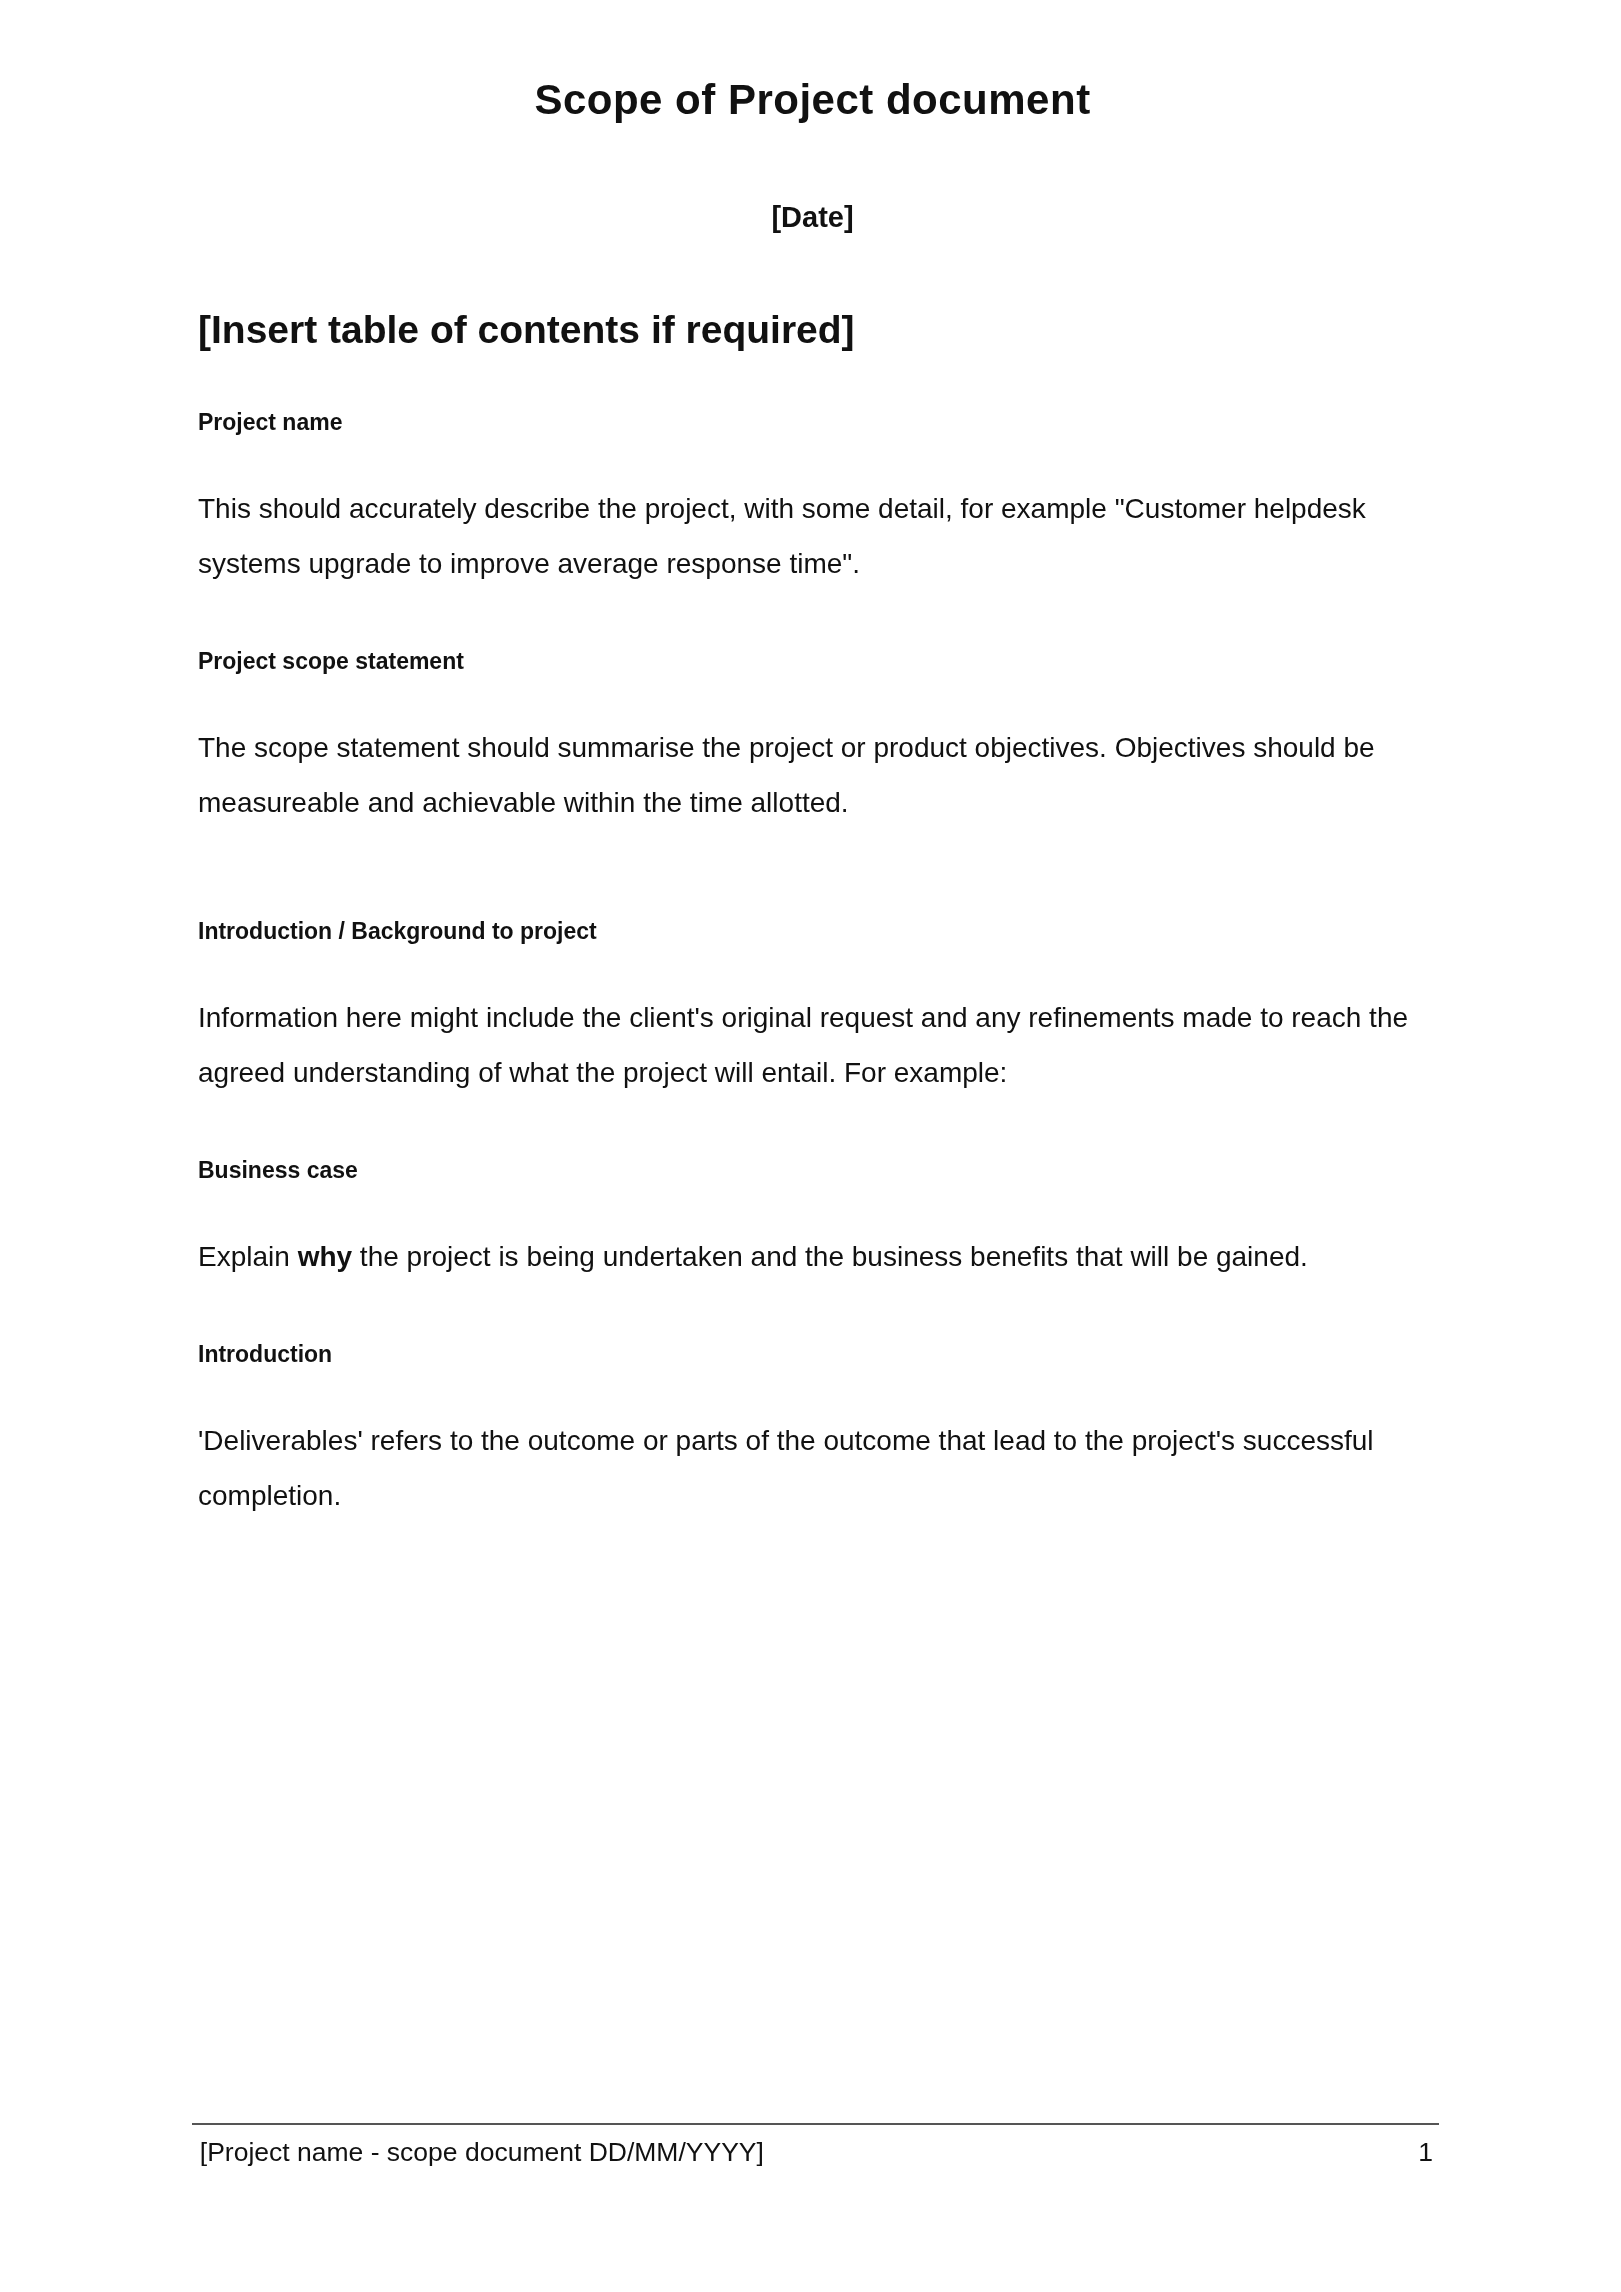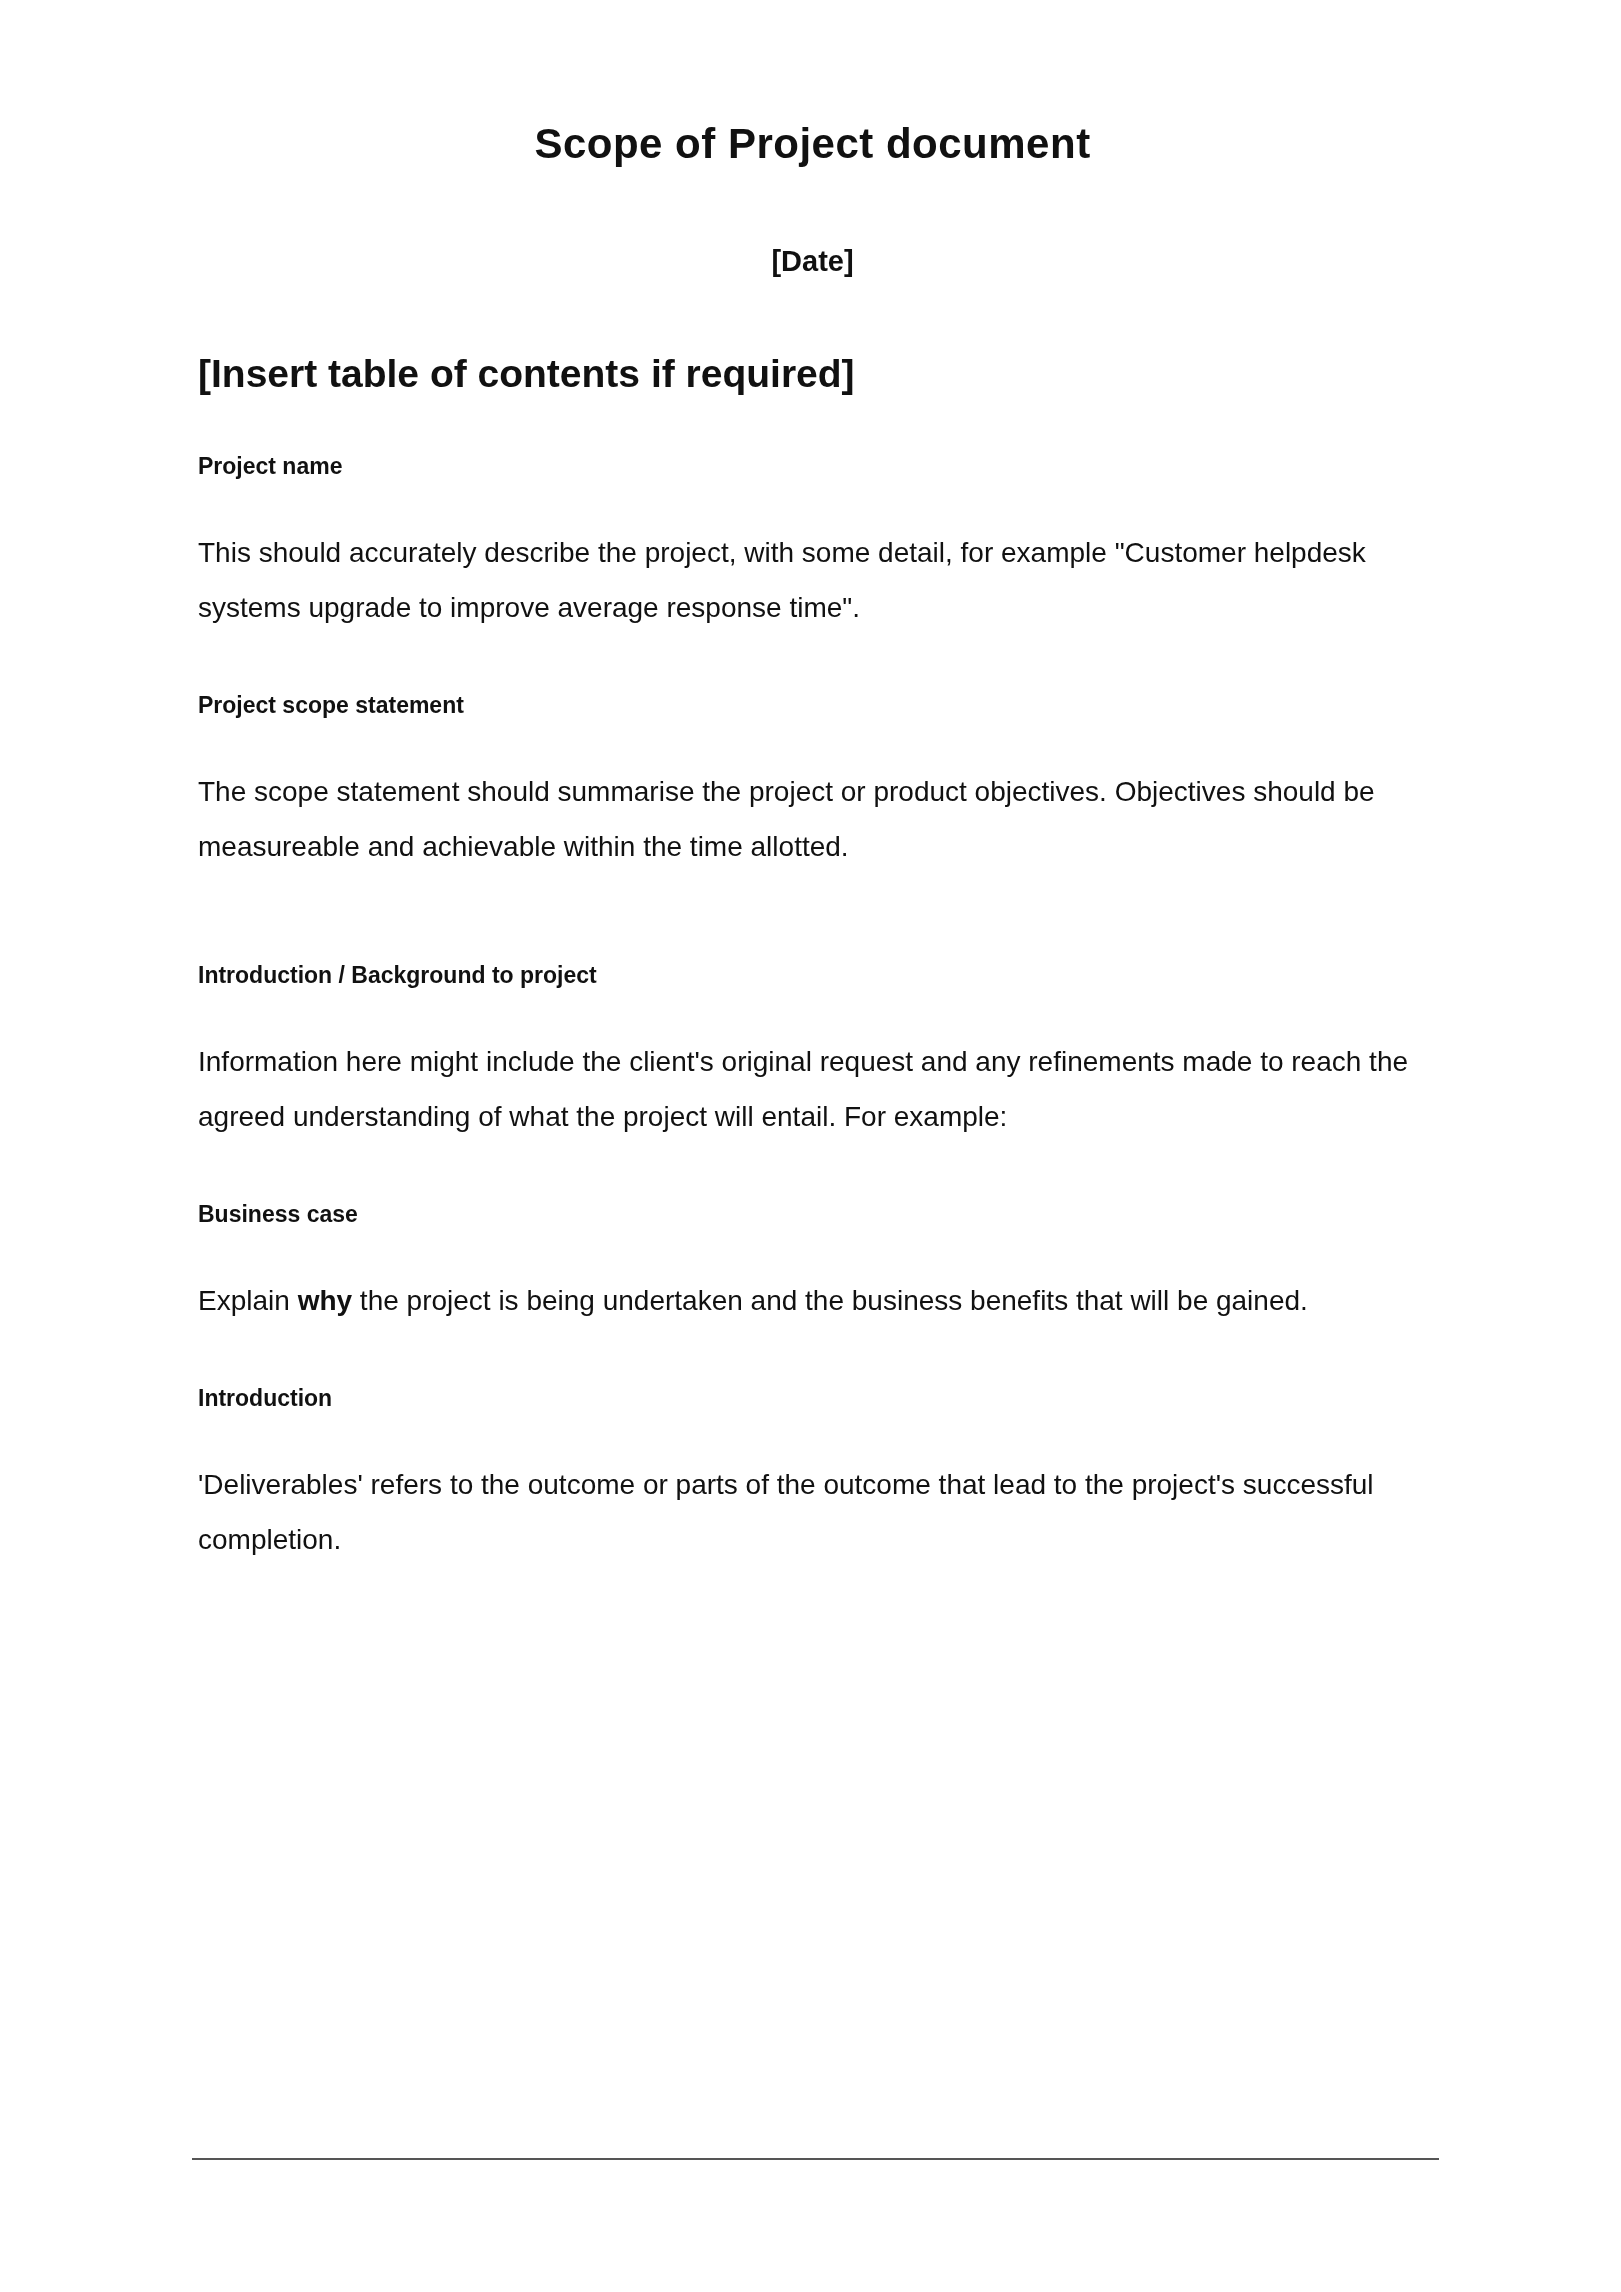--- a/index.html
+++ b/index.html
@@ -8,21 +8,21 @@
     background: #ffffff;
   }
   .page {
     position: relative;
     width: 1621px;
     height: 2235px;
     box-sizing: border-box;
     background: #ffffff;
     color: #111111;
     font-family: "Liberation Sans", sans-serif;
-    padding: 120px 194px 0 198px;
+    padding: 76px 194px 0 198px;
     overflow: hidden;
     border-radius: 9px;
   }
   .doc-title {
     text-align: center;
     font-size: 42px;
     font-weight: bold;
     margin: 0 0 0 0;
     letter-spacing: 0.5px;
   }
@@ -105,16 +105,20 @@
   <div class="section-heading">Business case</div>
 
   <div class="section-paragraph"><span>Explain </span><span class="bold-inline">why</span><span> the project is being undertaken and the business benefits that will be gained.</span></div>
 
   <div class="section-heading">Introduction</div>
 
   <div class="section-paragraph">'Deliverables' refers to the outcome or parts of the outcome that lead to the project's successful completion.</div>
 
   <div class="footer">
     <hr class="footer-rule">
+    <div class="footer-row">
+      <span>[Project name - scope document DD/MM/YYYY]</span>
+      <span>1</span>
+    </div>
   </div>
 
 </div>
 
 
 </body></html>

